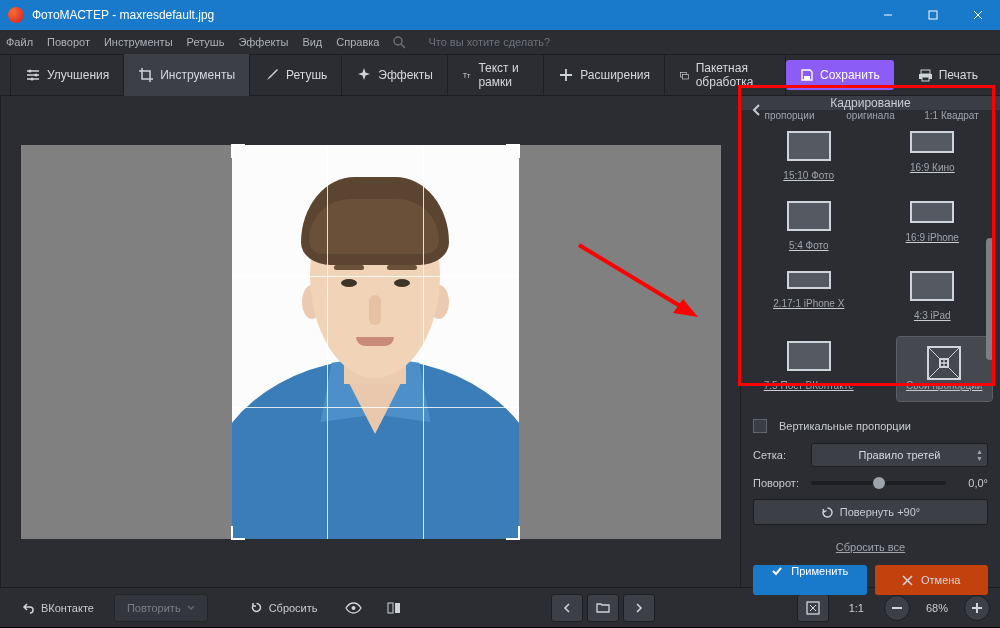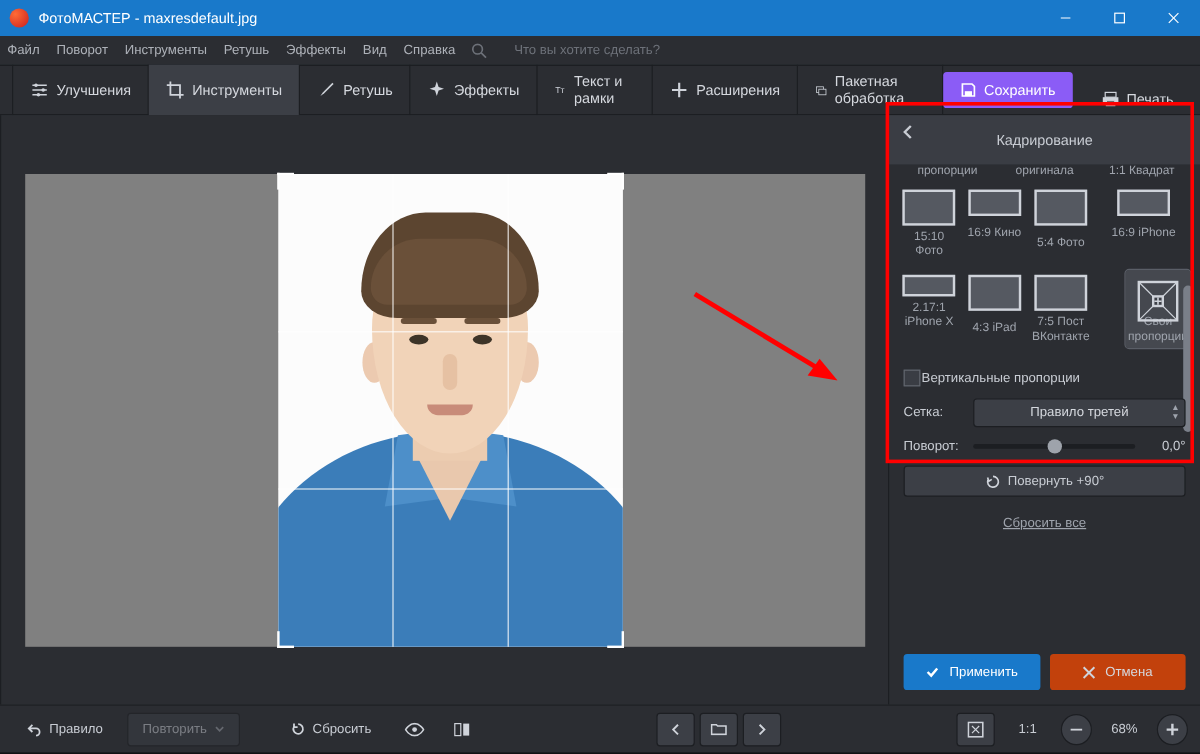--- a/index.html
+++ b/index.html
@@ -13,65 +13,65 @@
 .menubar { height:24px; background:#2b2d32; display:flex; align-items:center; padding:0 6px; font-size:11px; color:#aeb2b9; gap:14px; }
 .menubar span { cursor:pointer; }
 .menubar .srch { margin-left:8px; color:#6d7179; }
 .toolbar { height:42px; background:#2b2d32; border-top:1px solid #1c1e22; border-bottom:1px solid #1c1e22; display:flex; align-items:center; padding:0 10px; gap:0; }
 .tbtn { height:42px; padding:0 14px; display:flex; align-items:center; gap:6px; font-size:12px; color:#d5d8de; cursor:pointer; border-right:1px solid #1c1e22; }
 .tbtn.first { border-left:1px solid #1c1e22; }
 .tbtn.active { background:#3c3f46; }
 .tbtn svg, .tbtn .ico { width:16px; height:16px; }
 .spacer { flex:1; }
 .savebtn { background:#8b5cf6; height:30px; padding:0 14px; border-radius:3px; display:flex; align-items:center; gap:6px; color:#fff; font-size:12px; cursor:pointer; margin-right:12px; }
-.printbtn { height:30px; padding:0 12px; display:flex; align-items:flex-end; gap:6px; color:#d5d8de; font-size:12px; cursor:pointer; }
+.printbtn { height:30px; padding:0 12px; display:flex; align-items:center; gap:6px; color:#d5d8de; font-size:12px; cursor:pointer; }
 .mainrow { flex:1; display:flex; min-height:0; }
 .canvas-area { flex:1; background:#2b2d32; position:relative; display:flex; align-items:center; justify-content:center; border-left:1px solid #1c1e22; }
 .canvas-stage { position:relative; width:700px; height:394px; background:#808080; }
 .portrait { position:absolute; left:211px; top:0; width:287px; height:394px; background:#f5f5f5; overflow:hidden; }
 .handles { position:absolute; left:211px; top:0; width:287px; height:394px; pointer-events:none; }
 .handles:before,.handles:after { content:''; position:absolute; background:rgba(255,255,255,.85); }
 .gv1 { position:absolute; left:33.33%; top:0; width:1px; height:100%; background:rgba(255,255,255,.82); }
 .gv2 { position:absolute; left:66.66%; top:0; width:1px; height:100%; background:rgba(255,255,255,.82); }
 .gh1 { position:absolute; top:33.33%; left:0; width:100%; height:1px; background:rgba(255,255,255,.82); }
 .gh2 { position:absolute; top:66.66%; left:0; width:100%; height:1px; background:rgba(255,255,255,.82); }
 .corner { position:absolute; width:14px; height:14px; border:2px solid #fff; }
 .corner.tl { top:-1px; left:-1px; border-right:none; border-bottom:none; }
 .corner.tr { top:-1px; right:-1px; border-left:none; border-bottom:none; }
 .corner.bl { bottom:-1px; left:-1px; border-right:none; border-top:none; }
 .corner.br { bottom:-1px; right:-1px; border-left:none; border-top:none; }
 .arrow { position:absolute; width:125px; height:82px; pointer-events:none; left:572px; top:143px; }
 .panel { width:260px; background:#2b2d32; border-left:1px solid #1c1e22; display:flex; flex-direction:column; font-size:11px; color:#c8ccd3; }
 .panel-hd { height:41px; display:flex; align-items:center; justify-content:center; position:relative; background:#3a3d44; font-size:12px; }
 .panel-hd .back { position:absolute; left:6px; top:4px; width:20px; height:20px; display:flex; align-items:center; justify-content:center; cursor:pointer; color:#c8ccd3; }
-.ratio-grid { display:grid; grid-template-columns:repeat(4,1fr); gap:6px 4px; padding:4px 8px 8px 8px; }
+.ratio-grid { display:grid; grid-template-columns:repeat(2,1fr); gap:6px 4px; padding:4px 8px 8px 8px;text-decoration:underline; }
 .ratio-partial { display:grid; grid-template-columns:repeat(3,1fr); padding:0 8px 2px 8px; font-size:10px; color:#9fa4ad; text-align:center; }
 .ritem { display:flex; flex-direction:column; align-items:center; gap:4px; padding:4px 2px; border-radius:3px; cursor:pointer; }
 .ritem.sel { background:#45484f; outline:1px solid #5a5e67;margin-left:24px; }
 .rshape { width:44px; height:30px; border:2px solid #cfd3da; background:#555961; }
 .rshape.thin { height:22px; }
 .rshape.custom { position:relative; background:none; border:none; }
 .rshape.custom svg { width:44px; height:44px; }
 .rlabel { font-size:10px; color:#9fa4ad; text-align:center; line-height:1.15; min-height:22px; display:flex; align-items:center; justify-content:center; }
 .redbox { position:absolute; border:3px solid #ff0000; pointer-events:none; }
 .scrollthumb { position:absolute; right:6px; top:142px; width:8px; height:122px; background:#7a7f89; border-radius:4px; }
 .panel-body { padding:6px 12px 0 12px; display:flex; flex-direction:column; gap:10px; }
-.chkrow { display:flex; align-items:center; gap:1px; padding-top:4px; }
+.chkrow { display:flex; align-items:center; gap:12px; padding-top:4px; }
 .chkbox { width:14px; height:14px; border:1px solid #62666e; background:#3a3d44; }
 .row { display:flex; align-items:center; gap:8px; }
 .row .lbl { width:50px; }
 .select { flex:1; height:24px; background:#3c3f46; border:1px solid #1c1e22; border-radius:3px; display:flex; align-items:center; justify-content:center; font-size:11px; color:#d5d8de; position:relative; }
 .select .updn { position:absolute; right:4px; display:flex; flex-direction:column; font-size:7px; color:#9fa4ad; }
 .slider { flex:1; height:4px; background:#1c1e22; border-radius:2px; position:relative; }
 .slider .knob { position:absolute; top:-4px; left:50%; width:12px; height:12px; border-radius:50%; background:#9ea3ab; transform:translateX(-50%); }
 .rotbtns { display:flex; gap:8px; }
 .rotbtn { flex:1; height:26px; background:#3c3f46; border:1px solid #1c1e22; border-radius:3px; display:flex; align-items:center; justify-content:center; gap:6px; font-size:11px; cursor:pointer; }
 .reset { text-align:center; text-decoration:underline; color:#9fa4ad; cursor:pointer; font-size:11px; margin-top:6px; }
 .panel-ftr { display:flex; gap:8px; padding:12px; margin-top:auto; }
-.apply { flex:1; height:30px; background:#1979ca; border-radius:3px; display:flex; align-items:center; justify-content:center; gap:8px; color:#fff; font-size:11px; cursor:pointer; }
+.apply { flex:1; height:30px; background:#1979ca; border-radius:3px; display:flex; justify-content:center; gap:8px; color:#fff; font-size:11px; cursor:pointer; }
 .cancel { flex:1; height:30px; background:#c2410c; border-radius:3px; display:flex; align-items:center; justify-content:center; gap:8px; color:#d5d8de; font-size:11px; cursor:pointer; }
 .statusbar { height:40px; background:#2b2d32; border-top:1px solid #1c1e22; display:flex; align-items:center; padding:0 10px; gap:8px; color:#c8ccd3; font-size:11px; }
 .sbtn { height:28px; padding:0 12px; background:#3c3f46; border:1px solid #1c1e22; border-radius:3px; display:flex; align-items:center; justify-content:center; gap:6px; cursor:pointer; }
 .sbtn.ghost { background:transparent; border:none; }
 .sbtn.icon { width:32px; padding:0; }
 .sbgroup { display:flex; gap:4px; }
 .zoom { padding:0 8px; }
 svg { display:block; }
 
 
@@ -342,21 +342,21 @@
         </div>
       </div>
     </div>
   </div>
 
   <div class="statusbar">
     <div class="sbtn ghost">
       <svg width="13" height="13" viewBox="0 0 13 13">
           <path d="M5 3L2 6l3 3M2 6h6a3 3 0 0 1 0 6" fill="none" stroke="#cfd3da" stroke-width="1.5"></path>
         </svg>
-      <span>Правило</span>
+      <span>ВКонтакте</span>
     </div>
     <div class="sbtn" style="opacity:.5">
       <span>Повторить</span>
       <svg width="8" height="8">
           <path d="M1 2l3 3 3-3" fill="none" stroke="#9fa4ad" stroke-width="1.4"></path>
         </svg>
     </div>
     <div style="width:14px"></div>
     <div class="sbtn ghost">
       <svg width="13" height="13" viewBox="0 0 13 13">

